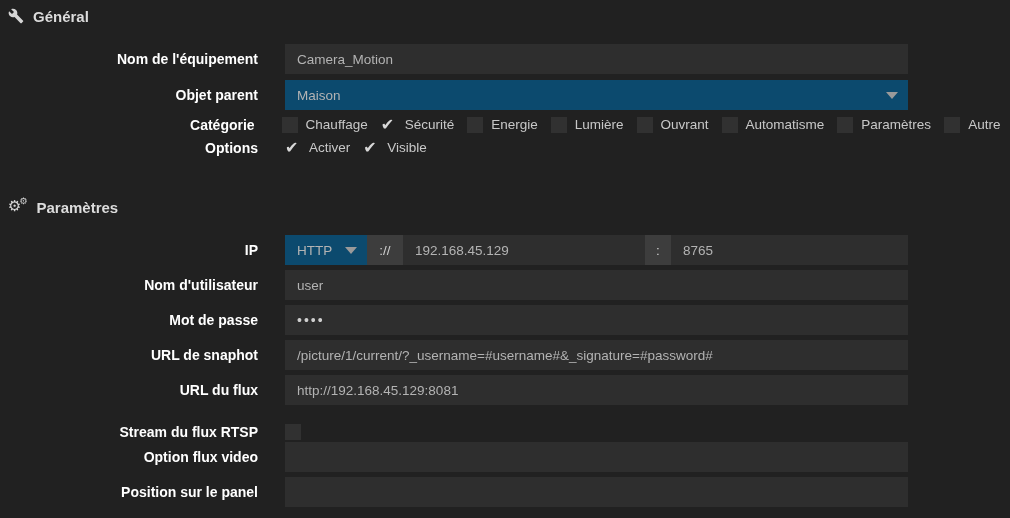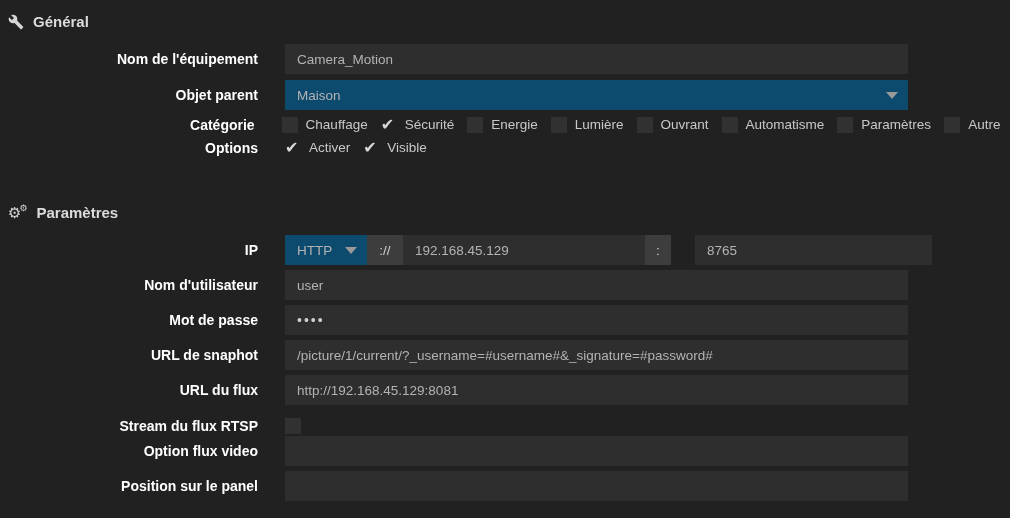--- a/index.html
+++ b/index.html
@@ -9,39 +9,39 @@
     position: relative;
     width: 1010px;
     height: 518px;
     background: #212121;
     color: #c8c8c8;
     overflow: hidden;
     padding-top: 8px;
   }
   .section-header {
     display: flex;
-    align-items: flex-end;
+    align-items: flex-start;
     padding-left: 8px;
     height: 22px;
     color: #dcdcdc;
     font-size: 15px;
     font-weight: bold;
   }
   .section-header .hicon { margin-right: 9px; display: inline-flex; align-items: center; color: #d5d5d5; }
   .hdr-general { margin-bottom: 14px; }
   .hdr-params  { margin-top: 43px; margin-bottom: 14px; }
 
   .row { display: flex; align-items: center; }
   .row-input { height: 30px; margin-bottom: 5px; }
   .row-name  { margin-bottom: 6px; }
   .row-parent{ margin-bottom: 6px; }
   .row-check { height: 17px; }
   .row-cat   { margin-bottom: 6px; justify-content: center; }
   .row-opt   { margin-bottom: 0; }
-  .row-rtsp  { margin-top: 13px; height: 16px; }
+  .row-rtsp  { margin-top: 19px; height: 16px; }
   .row-video { margin-top: 2px; height: 30px; }
   .row-panel { margin-top: 5px; height: 30px; margin-bottom: 0; }
 
   .lbl {
     width: 258px;
     min-width: 258px;
     text-align: right;
     font-weight: bold;
     font-size: 14px;
     color: #ffffff;
@@ -90,21 +90,21 @@
     color: #cfcfcf;
     display: flex;
     align-items: center;
     justify-content: center;
     font-size: 13.5px;
     height: 100%;
   }
   .addon-proto { flex: 0 0 36px; }
   .addon-colon { flex: 0 0 26px; }
   .ip-addr  { flex: 0 0 242px; }
-  .ip-port  { flex: 0 0 237px; margin-left: 24px; }
+  .ip-port  { flex: 0 0 237px; }
 
   .cb-item { display: inline-flex; align-items: center; margin-right: 13px; cursor: pointer; }
   .cb {
     width: 16px; height: 16px;
     display: inline-block;
     position: relative;
     margin-right: 8px;
     flex: 0 0 16px;
   }
   .cb.unchecked { background: #313131; }

